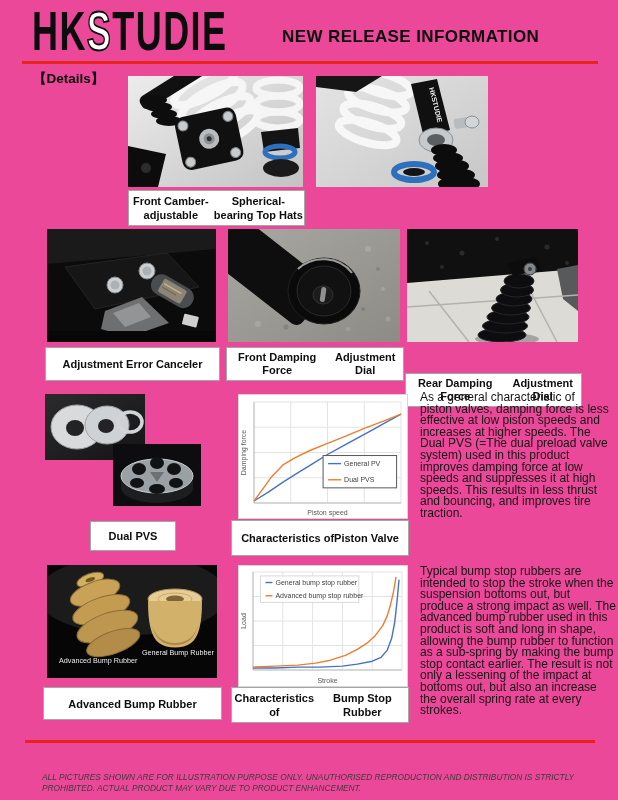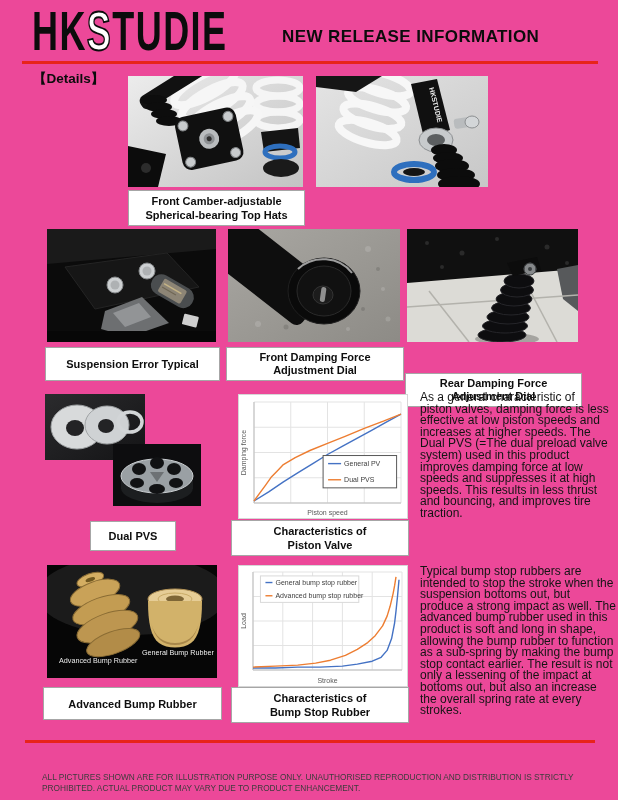--- a/index.html
+++ b/index.html
@@ -4,21 +4,21 @@
 <style>
   html,body{margin:0;padding:0;background:#ffffff;}
   .page{position:relative;width:618px;height:800px;background:#ec4899;overflow:hidden;
         font-family:"Liberation Sans","DejaVu Sans",sans-serif;color:#151515;}
   .abs{position:absolute;}
   .rule{position:absolute;height:3px;background:#e8231b;}
   .title{position:absolute;font-size:17px;font-weight:bold;letter-spacing:.4px;color:#0c0c0c;white-space:nowrap;}
   .details{position:absolute;font-size:13.5px;font-weight:bold;color:#0c0c0c;}
   .photo{position:absolute;overflow:hidden;}
   .photo svg{display:block;}
-  .cap{position:absolute;border:1px solid #a6a6a6;background:#fff;display:flex;flex-direction:column;
+  .cap{position:absolute;border:1px solid #a6a6a6;background:#fff;display:flex;flex-direction:row;
        align-items:center;justify-content:center;text-align:center;
        font-weight:bold;font-size:11px;line-height:14px;color:#0e0e0e;}
   .chart{position:absolute;background:#fff;border:1px solid #d6d6d6;}
   .desc{position:absolute;font-size:12px;line-height:11.6px;color:#141414;}
   .contact{position:absolute;font-size:12.5px;font-weight:bold;color:#0c0c0c;white-space:nowrap;}
   .contact span{margin-right:4px;}
   .disclaimer{position:absolute;font-size:8.3px;line-height:11px;color:#3c3c3c;width:552px;}
 </style>
 </head>
 <body>
@@ -204,21 +204,21 @@
         <ellipse cx="112" cy="52" rx="15" ry="7"></ellipse>
       </g>
       <path d="M100,34 L130,28 L134,41 L106,47 Z" fill="#0c0c0c"></path>
       <circle cx="123" cy="40" r="6" fill="#85888a" stroke="#4a4d4f"></circle>
       <circle cx="123" cy="40" r="6" fill="none" stroke="#3b3e40" stroke-dasharray="1.5 1.5"></circle>
       <circle cx="123" cy="40" r="2" fill="#3b3e40"></circle>
     </svg>
   </div>
 
   <div class="cap" style="left:45px;top:347px;width:173px;height:32px;">
-    <span>Suspension Error Typical</span>
+    <span>Adjustment Error Canceler</span>
   </div>
   <div class="cap" style="left:226px;top:347px;width:176px;height:32px;line-height:13px;">
     <span>Front Damping Force</span>
     <span>Adjustment Dial</span>
   </div>
   <div class="cap" style="left:405px;top:327px;width:175px;height:32px;line-height:13px;margin-top:46px;">
     <span>Rear Damping Force</span>
     <span>Adjustment Dial</span>
   </div>
 
@@ -337,15 +337,15 @@
         <line x1="26.45" y1="29.765" x2="33.45" y2="29.765" stroke="#ED7D31" stroke-width="1.4"></line>
         <text x="36.45" y="32.265" font-size="7" fill="#404040">Advanced bump stop rubber</text>
       </svg></div>
   <div class="cap" style="left:231px;top:687px;width:176px;height:34px;">
     <span>Characteristics of</span>
     <span>Bump Stop Rubber</span>
   </div>
   <div class="desc" style="left:420px;top:566px;width:196px;">Typical bump stop rubbers are intended to stop the stroke when the suspension bottoms out, but produce a strong impact as well. The advanced bump rubber used in this product is soft and long in shape, allowing the bump rubber to function as a sub-spring by making the bump stop contact earlier. The result is not only a lessening of the impact at bottoms out, but also an increase the overall spring rate at every strokes.</div>
 
   <div class="rule" style="left:25px;top:740px;width:570px;"></div>
-  <div class="disclaimer" style="left:42px;top:772px;">ALL PICTURES SHOWN ARE FOR ILLUSTRATION PURPOSE ONLY. UNAUTHORISED REPRODUCTION AND DISTRIBUTION IS STRICTLY PROHIBITED. ACTUAL PRODUCT MAY VARY DUE TO PRODUCT ENHANCEMENT.</div>
+  <div class="disclaimer" style="left:42px;top:772px;font-style:italic;">ALL PICTURES SHOWN ARE FOR ILLUSTRATION PURPOSE ONLY. UNAUTHORISED REPRODUCTION AND DISTRIBUTION IS STRICTLY PROHIBITED. ACTUAL PRODUCT MAY VARY DUE TO PRODUCT ENHANCEMENT.</div>
 
 </div>
 
 </body></html>

